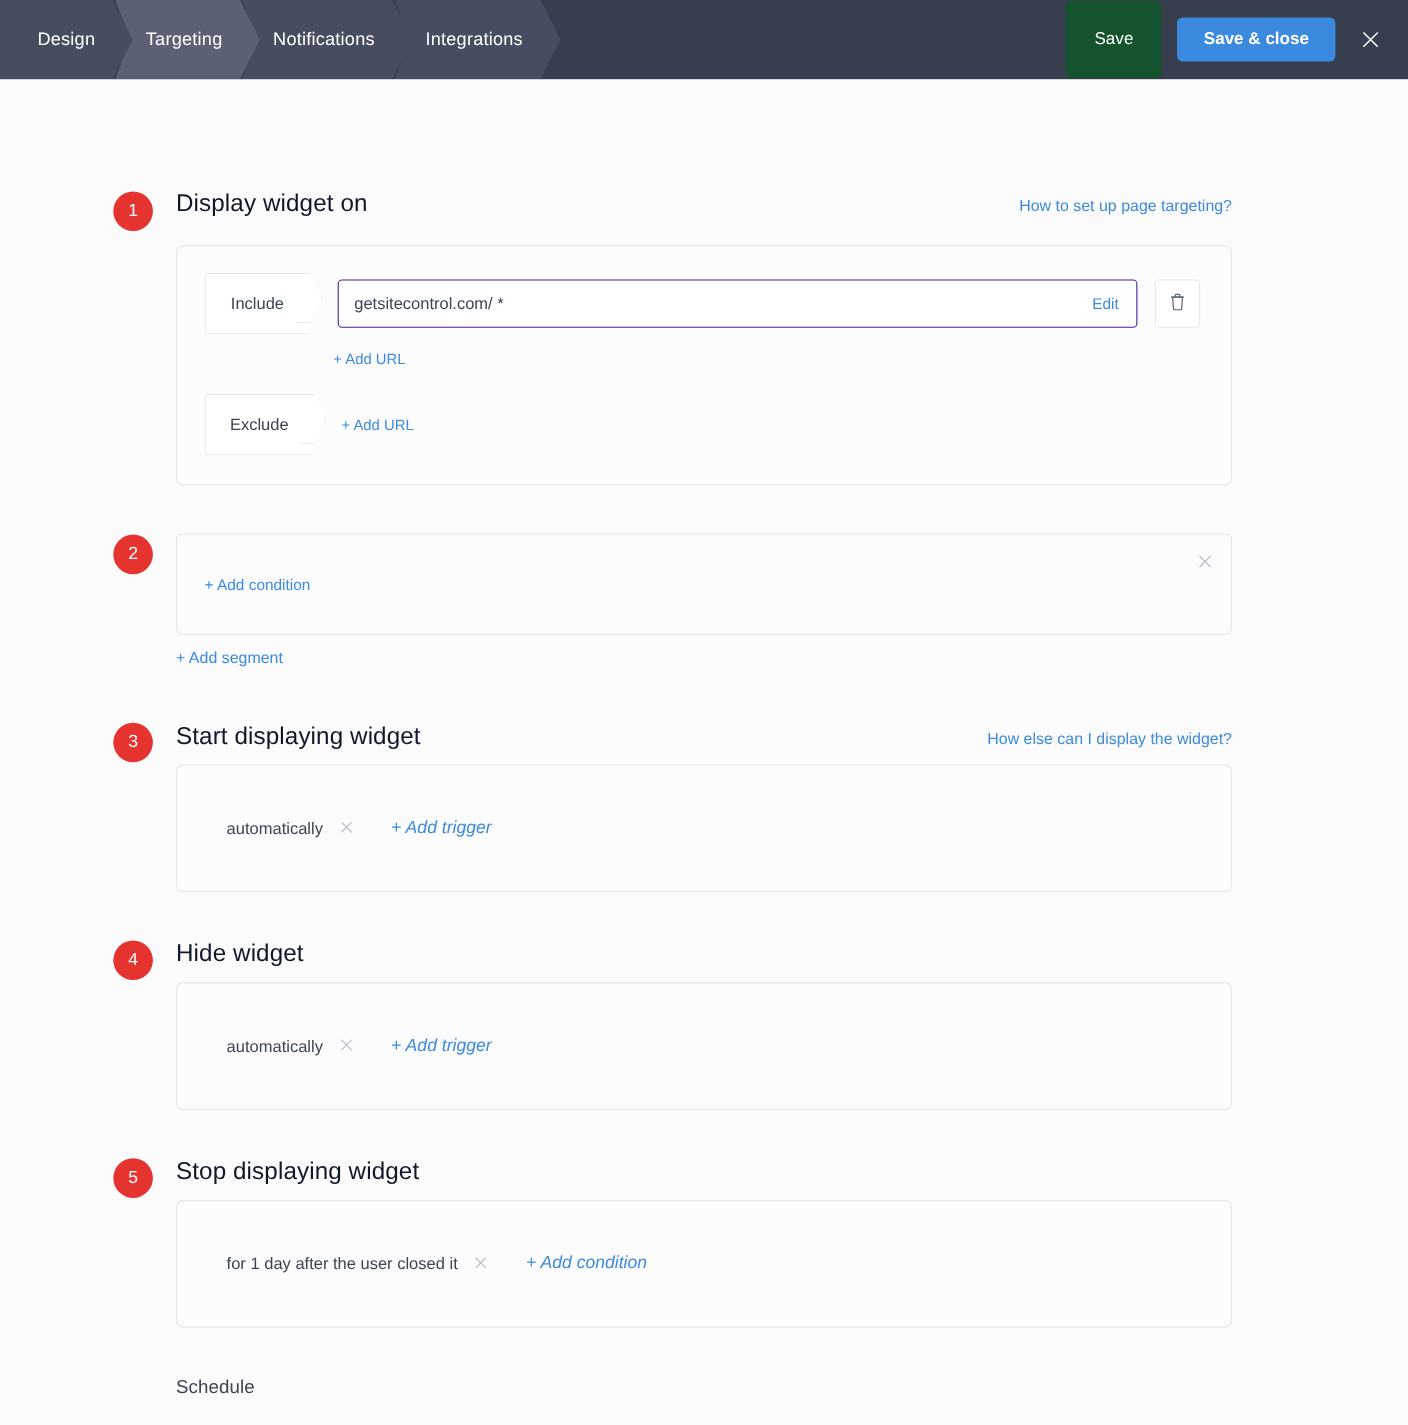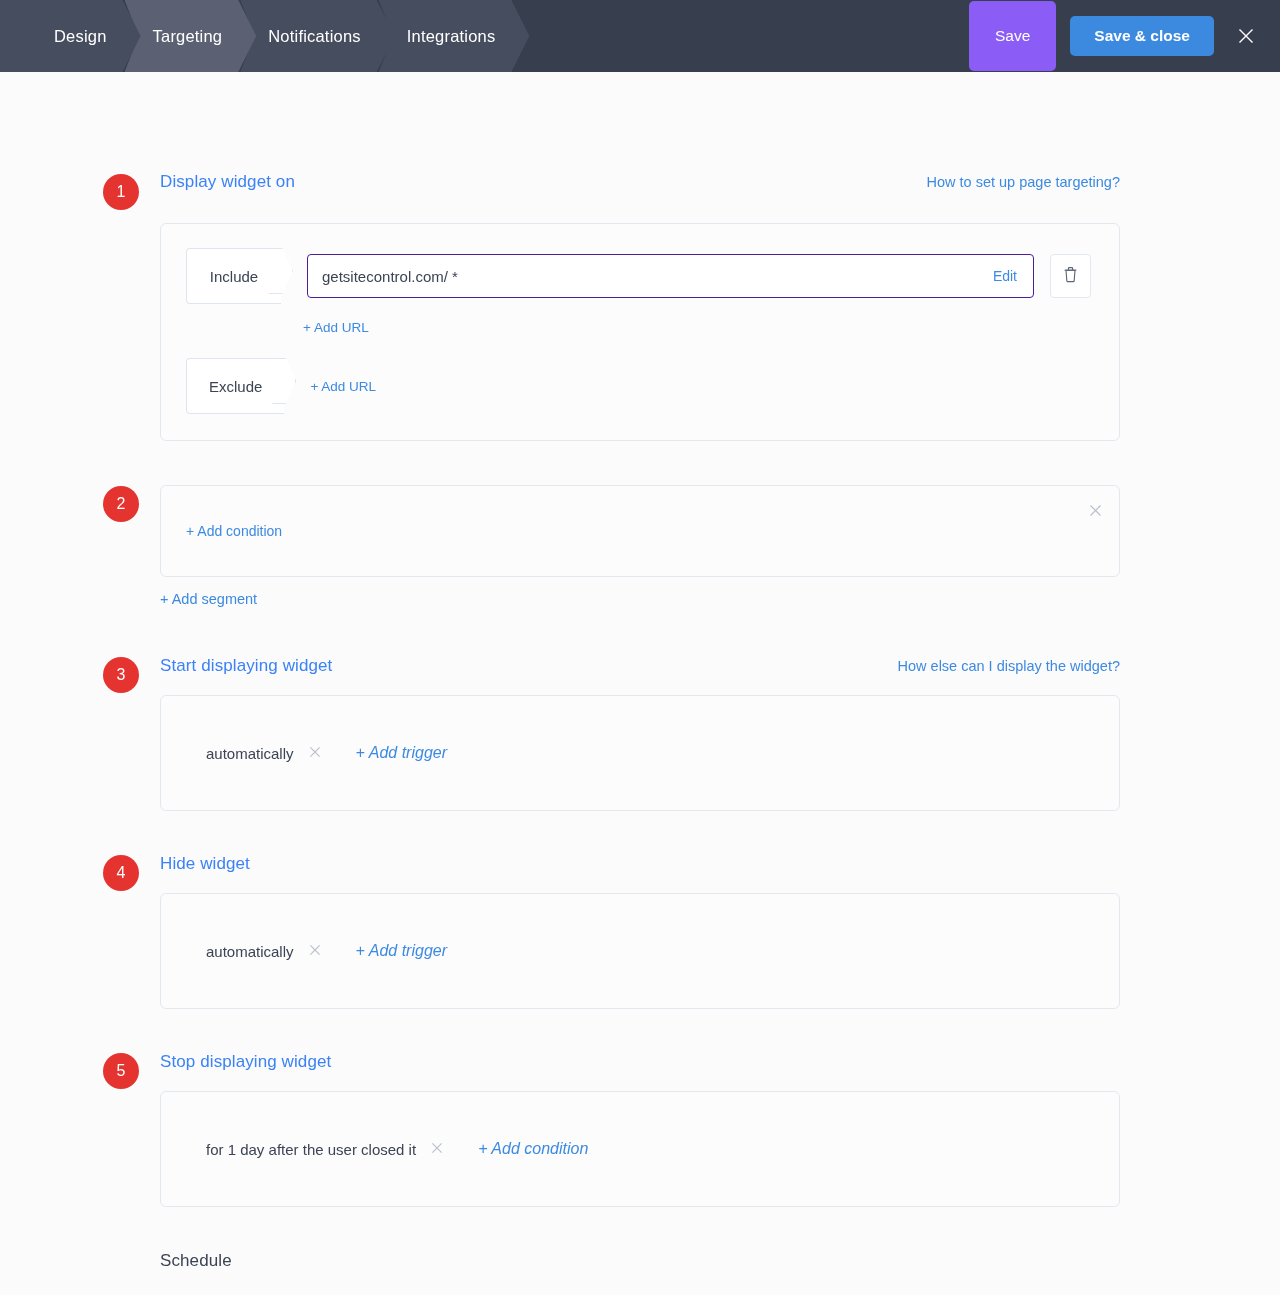--- a/index.html
+++ b/index.html
@@ -35,40 +35,40 @@
     font-size: 16.5px;
     letter-spacing: .2px;
     background: #464d5e;
     padding: 0 34px 0 28px;
     margin-right: -16px;
     cursor: pointer;
     clip-path: polygon(0 0, calc(100% - 18px) 0, 100% 50%, calc(100% - 18px) 100%, 0 100%, 14px 50%);
     user-select: none;
   }
   .tab:first-child {
-    padding-left: 54px;
+    padding-left: 34px;
     clip-path: polygon(0 0, calc(100% - 18px) 0, 100% 50%, calc(100% - 18px) 100%, 0 100%);
   }
   .tab.active {
     background: #5b6172;
     z-index: 3;
   }
   .tab.t1 { z-index: 5; }
   .tab.t3 { z-index: 2; }
   .tab.t4 { z-index: 1; }
 
   .header-actions {
     position: absolute;
     right: 18px; top: 0; bottom: 0;
     display: flex;
     align-items: center;
     gap: 14px;
   }
   .btn-save {
-    background: #8b5cf6;
+    background: #14532d;
     color: #fff;
     border: 0;
     border-radius: 5px;
     font-size: 15.5px;
     font-family: inherit;
     padding: 26px 26px;
     cursor: pointer;
   }
   .btn-save-close {
     background: #3c8ae0;
@@ -108,22 +108,22 @@
     display: flex; align-items: center; justify-content: center;
     font-weight: normal;
   }
   .sec-head {
     display: flex;
     align-items: baseline;
     justify-content: space-between;
     height: 36px;
   }
   .sec-title {
-    font-size: 17px;
-    color: #3b82f6;
+    font-size: 22px;
+    color: #0f172a;
     letter-spacing: .1px;
   }
   .help-link {
     font-size: 14.5px;
     color: #3c8ae0;
     cursor: pointer;
     text-decoration: none;
   }
   .panel {
     border: 1px solid #e3e8ef;

